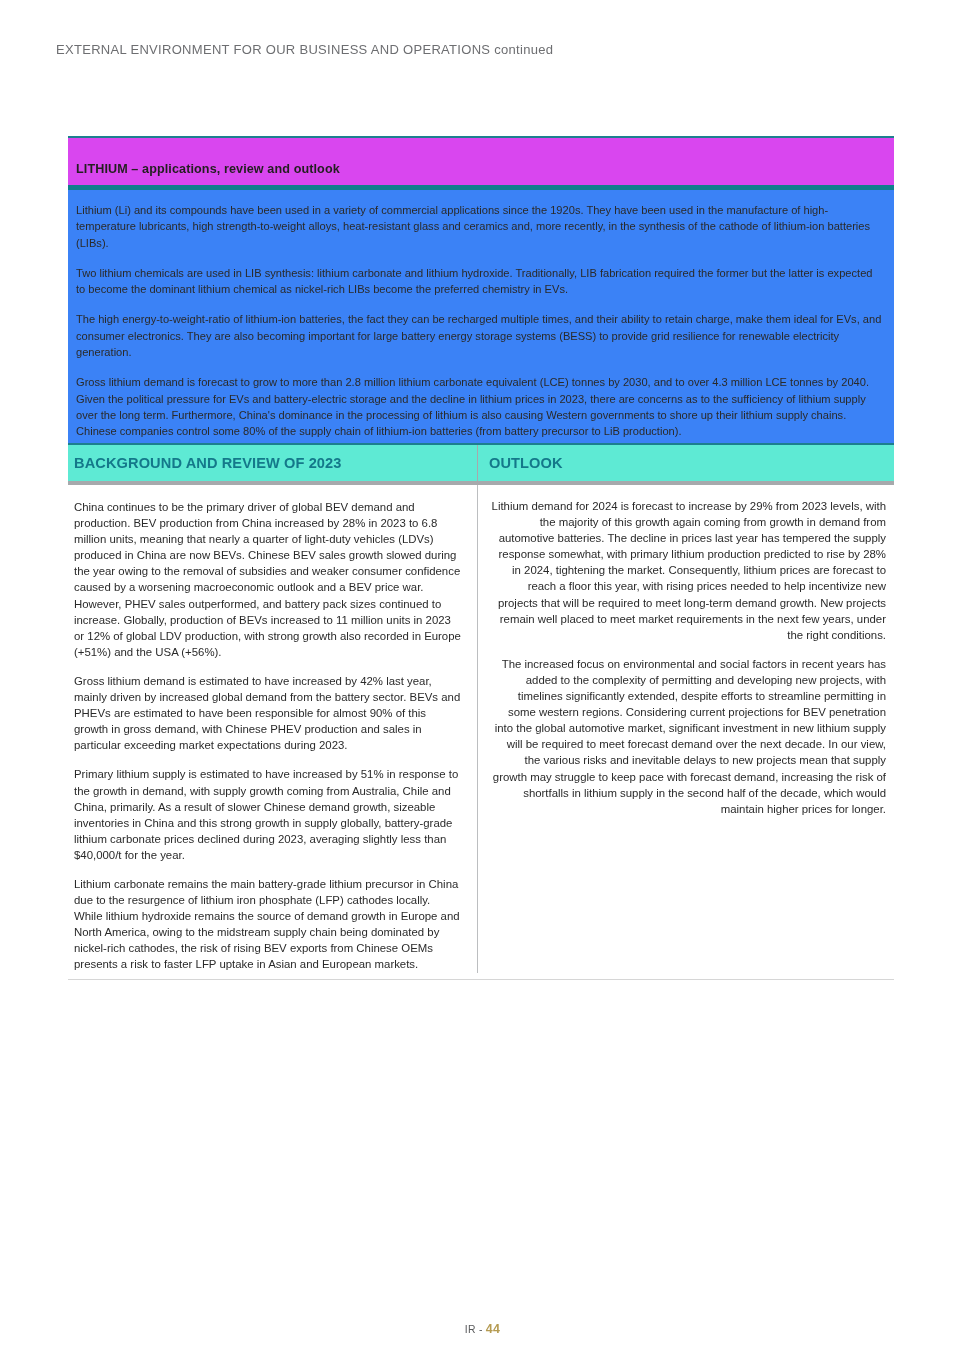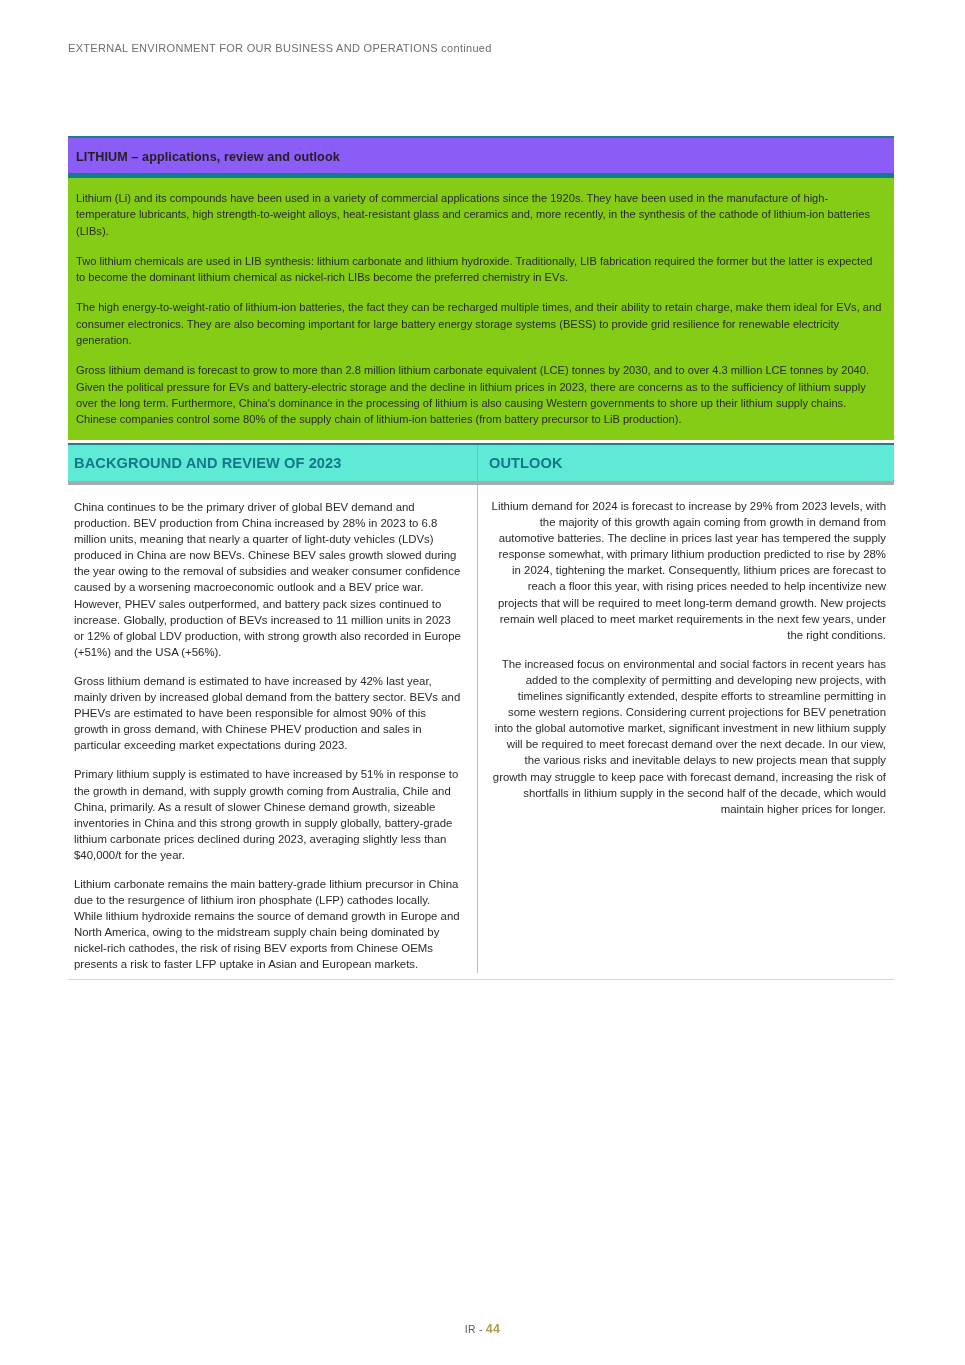--- a/index.html
+++ b/index.html
@@ -19,55 +19,55 @@
   .page {
     position: absolute;
     left: 0; top: 0;
     width: 965px;
     height: 1365px;
   }
 
   
   .running-head {
     position: absolute;
-    left: 68px;
+    left: 56px;
     top: 42px;
-    font-size: 11px;
+    font-size: 13px;
     letter-spacing: 0.30px;
     color: #6d6e71;
     white-space: nowrap;
   }
   .running-head .rh-main { }
   .running-head .rh-cont { }
 
   
   .lithium-panel {
     position: absolute;
     left: 68px;
     top: 136px;
     width: 826px;
   }
   .panel-rule-top {
     height: 2px;
     background: #1d7f8e;
     width: 100%;
   }
   .panel-head {
-    background: #8b5cf6;
-    padding: 12px 9px 9px 8px;
+    background: #d946ef;
+    padding: 24px 9px 9px 8px;
     border-bottom: 5px solid #0f7e8c;
   }
   .panel-head-title {
     font-size: 12.6px;
     font-weight: bold;
     color: #231f20;
     letter-spacing: 0.1px;
   }
   .panel-body {
-    background: #84cc16;
+    background: #3b82f6;
     padding: 12px 12px 12px 8px;
   }
   .panel-body p {
     margin: 0 0 14px 0;
     font-size: 11.1px;
     line-height: 16.3px;
     color: #2a2a2a;
     text-align: left;
   }
   .panel-body p:last-child { margin-bottom: 0; }

